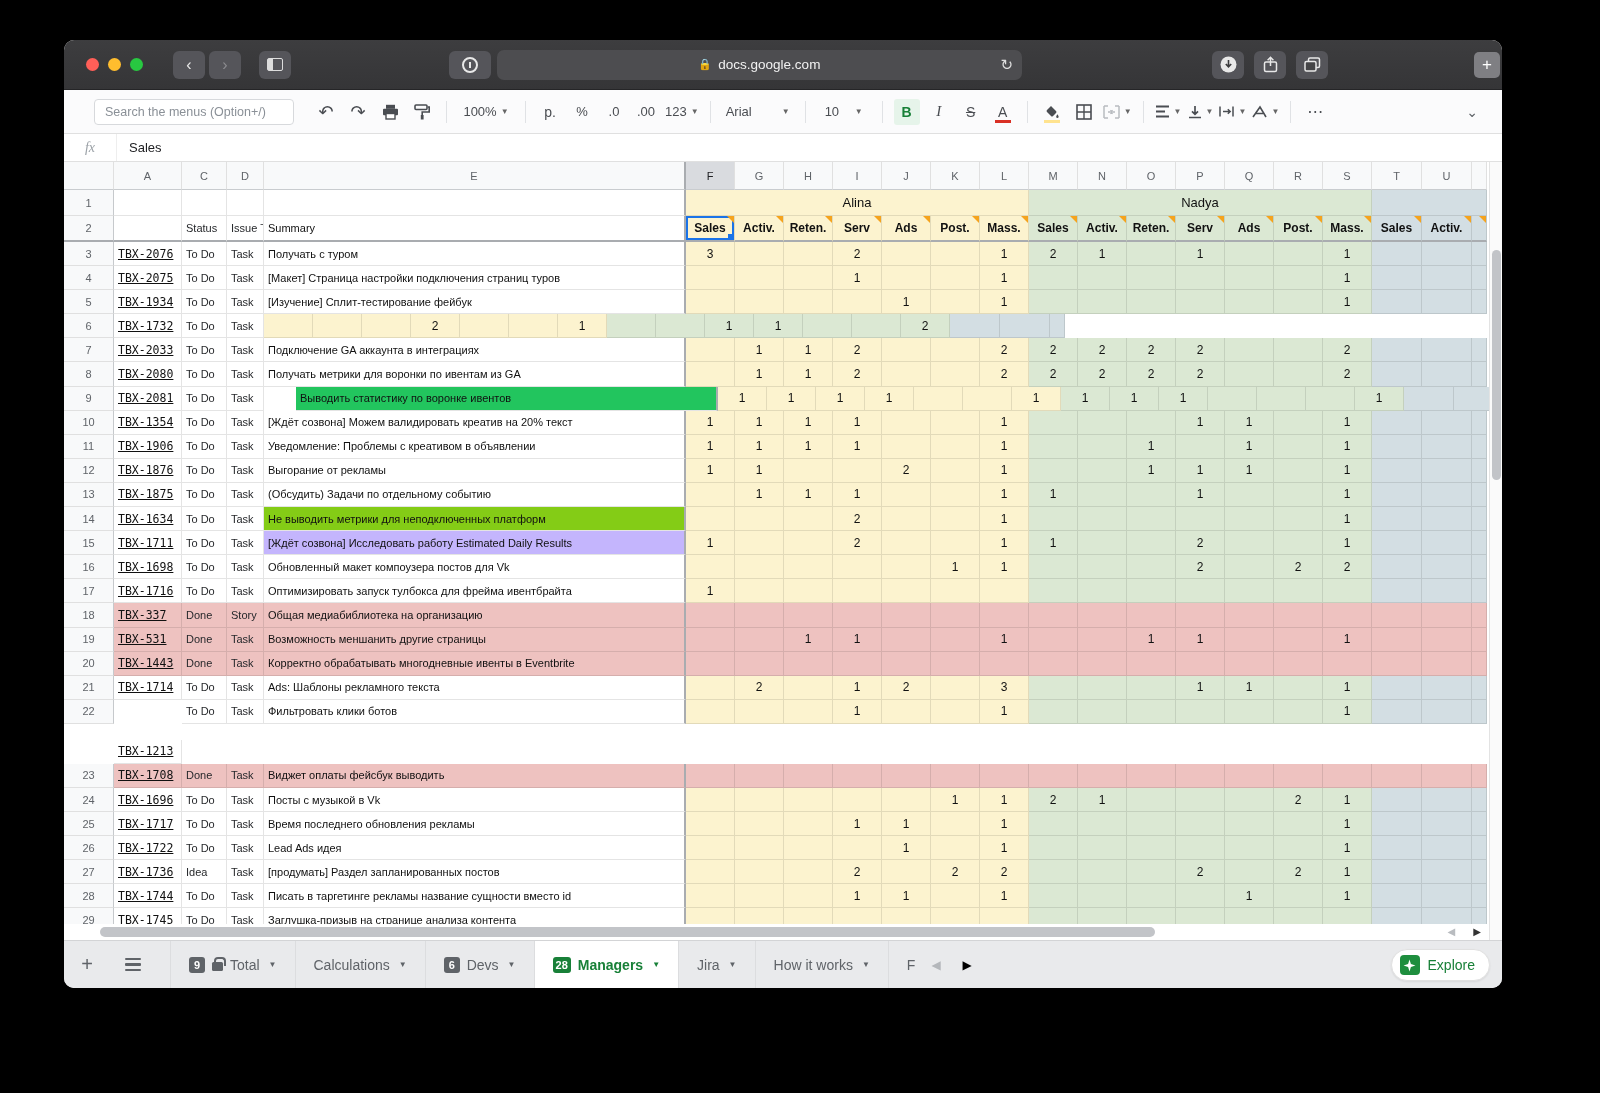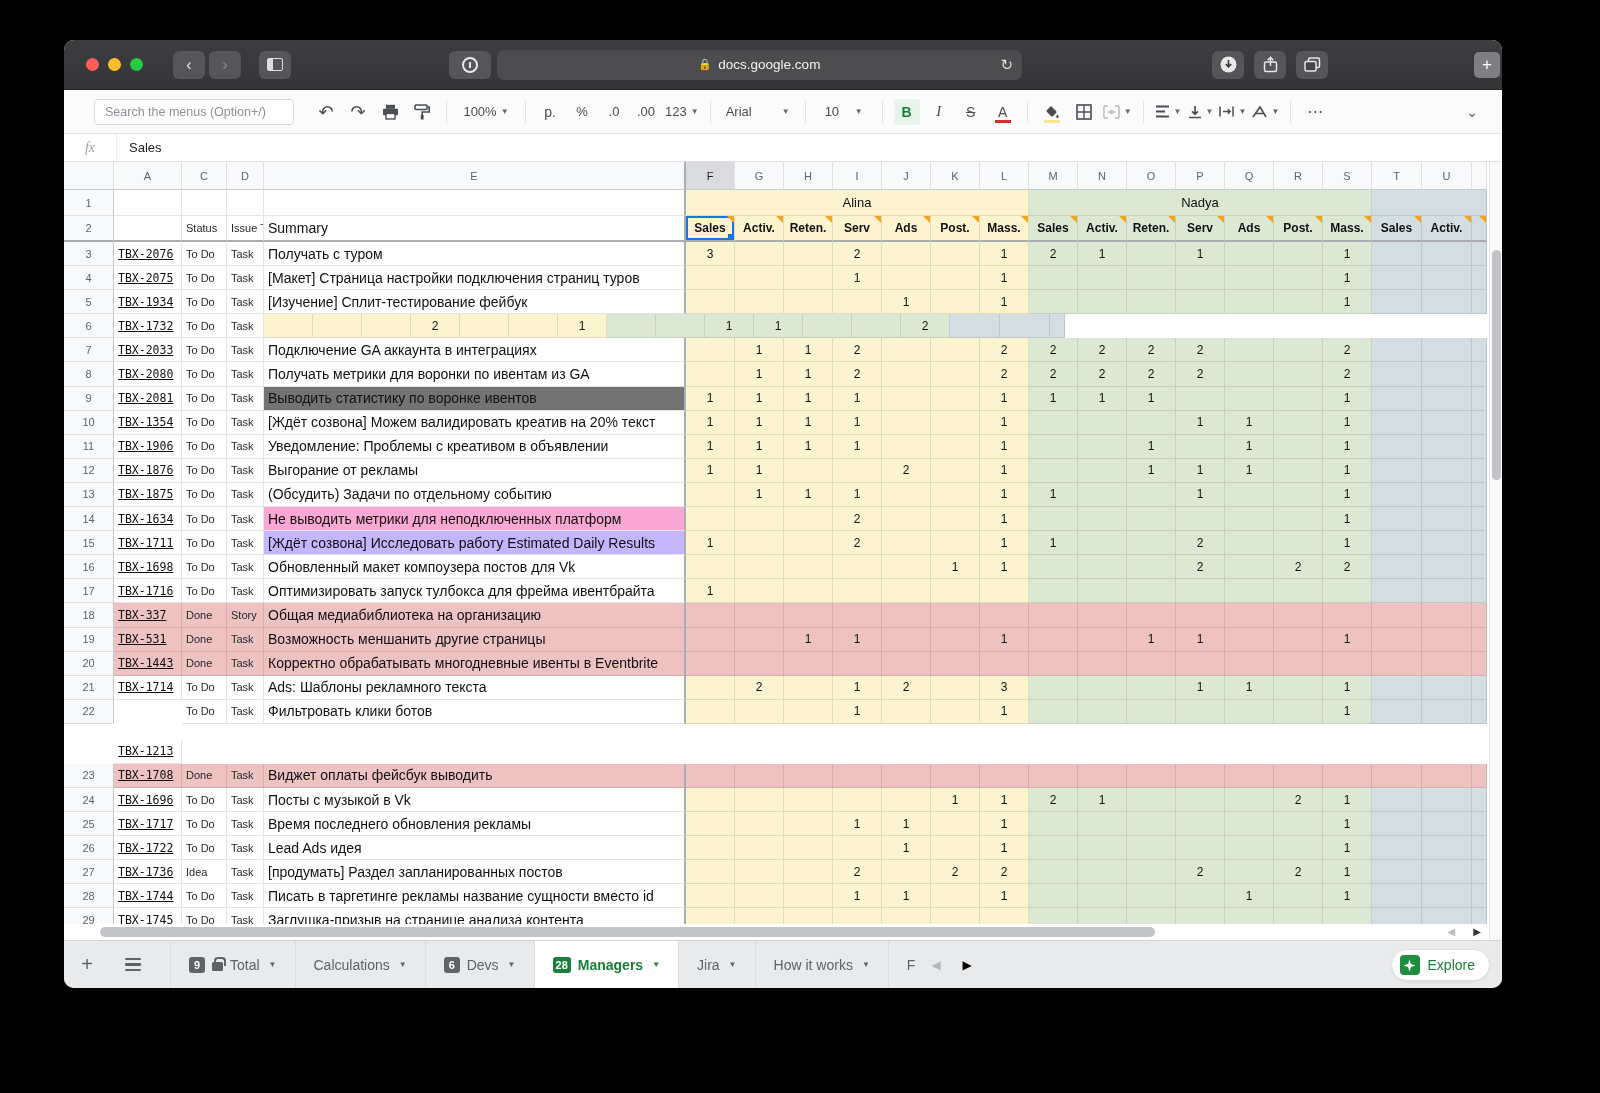--- a/index.html
+++ b/index.html
@@ -63,21 +63,21 @@
   .row{display:flex;}
   .cell{border-right:1px solid #e4e4e4;border-bottom:1px solid #e4e4e4;background:#fff;
     font-size:12px;color:#111;display:flex;align-items:center;justify-content:center;
     flex:none;overflow:hidden;position:relative;white-space:nowrap;}
   .cell.fill{border-right-color:rgba(0,0,0,.10);border-bottom-color:rgba(0,0,0,.10);}
   .cell.gut{background:#f8f9fa;color:#5f6368;font-size:11px;border-right:1px solid #c6c9cc;
     border-bottom:1px solid #e0e0e0;}
   .cell.txt{justify-content:flex-start;padding:0 4px;}
   .cell.idc{font-family:"DejaVu Sans Mono",monospace;text-decoration:underline;font-size:11.5px;}
   .cell.meta{font-size:11px;color:#26282b;}
-  .cell.summ{font-size:14px;}
+  .cell.summ{font-size:11px;}
   .cell.freeze-r{border-right:2px solid #a9acb0;}
   .row.freeze-b .cell{border-bottom:2px solid #a9acb0;}
   .cell.mhead{font-weight:bold;font-size:12px;}
   .cell.note::after{content:'';position:absolute;top:0;right:0;
     border-left:7px solid transparent;border-top:7px solid #f5a31d;}
   .cell.selcell{box-shadow:inset 0 0 0 2px #1a73e8;}
   .cell.selcell::before{content:'';position:absolute;right:0;bottom:0;width:6px;height:6px;background:#1a73e8;}
   .cell.band{font-size:13px;}
 
   
@@ -475,21 +475,21 @@
           <div class="cell fill" style="width: 49px; height: 24.1px; background: rgb(219, 232, 211);">2</div>
           <div class="cell fill" style="width: 50px; height: 24.1px; background: rgb(211, 222, 227);"></div>
           <div class="cell fill" style="width: 50px; height: 24.1px; background: rgb(211, 222, 227);"></div>
           <div class="cell fill" style="width: 15px; height: 24.1px; background: rgb(211, 222, 227);"></div>
         </div>
         <div class="row">
           <div class="cell gut" style="width: 50px; height: 24.1px;">9</div>
           <div class="cell txt idc" style="width: 68px; height: 24.1px; background: rgb(255, 255, 255);">TBX-2081</div>
           <div class="cell txt meta" style="width: 45px; height: 24.1px; background: rgb(255, 255, 255);">To Do</div>
           <div class="cell txt meta" style="width: 37px; height: 24.1px; background: rgb(255, 255, 255);">Task</div>
-          <div class="cell txt summ freeze-r" style="width: 422px; height: 24.1px; background: #737373;">Выводить статистику по воронке ивентов</div>
+          <div class="cell txt summ freeze-r" style="width: 422px; height: 24.1px; background: #22c55e; margin-left: 32px;">Выводить статистику по воронке ивентов</div>
           <div class="cell fill" style="width: 49px; height: 24.1px; background: rgb(252, 243, 207);">1</div>
           <div class="cell fill" style="width: 49px; height: 24.1px; background: rgb(252, 243, 207);">1</div>
           <div class="cell fill" style="width: 49px; height: 24.1px; background: rgb(252, 243, 207);">1</div>
           <div class="cell fill" style="width: 49px; height: 24.1px; background: rgb(252, 243, 207);">1</div>
           <div class="cell fill" style="width: 49px; height: 24.1px; background: rgb(252, 243, 207);"></div>
           <div class="cell fill" style="width: 49px; height: 24.1px; background: rgb(252, 243, 207);"></div>
           <div class="cell fill" style="width: 49px; height: 24.1px; background: rgb(252, 243, 207);">1</div>
           <div class="cell fill" style="width: 49px; height: 24.1px; background: rgb(219, 232, 211);">1</div>
           <div class="cell fill" style="width: 49px; height: 24.1px; background: rgb(219, 232, 211);">1</div>
           <div class="cell fill" style="width: 49px; height: 24.1px; background: rgb(219, 232, 211);">1</div>
@@ -595,21 +595,21 @@
           <div class="cell fill" style="width: 49px; height: 24.1px; background: rgb(219, 232, 211);">1</div>
           <div class="cell fill" style="width: 50px; height: 24.1px; background: rgb(211, 222, 227);"></div>
           <div class="cell fill" style="width: 50px; height: 24.1px; background: rgb(211, 222, 227);"></div>
           <div class="cell fill" style="width: 15px; height: 24.1px; background: rgb(211, 222, 227);"></div>
         </div>
         <div class="row">
           <div class="cell gut" style="width: 50px; height: 24.1px;">14</div>
           <div class="cell txt idc" style="width: 68px; height: 24.1px; background: rgb(255, 255, 255);">TBX-1634</div>
           <div class="cell txt meta" style="width: 45px; height: 24.1px; background: rgb(255, 255, 255);">To Do</div>
           <div class="cell txt meta" style="width: 37px; height: 24.1px; background: rgb(255, 255, 255);">Task</div>
-          <div class="cell txt summ freeze-r" style="width: 422px; height: 24.1px; background: #f9a8d4;">Не выводить метрики для неподключенных платформ</div>
+          <div class="cell txt summ freeze-r" style="width: 422px; height: 24.1px; background: #84cc16;">Не выводить метрики для неподключенных платформ</div>
           <div class="cell fill" style="width: 49px; height: 24.1px; background: rgb(252, 243, 207);"></div>
           <div class="cell fill" style="width: 49px; height: 24.1px; background: rgb(252, 243, 207);"></div>
           <div class="cell fill" style="width: 49px; height: 24.1px; background: rgb(252, 243, 207);"></div>
           <div class="cell fill" style="width: 49px; height: 24.1px; background: rgb(252, 243, 207);">2</div>
           <div class="cell fill" style="width: 49px; height: 24.1px; background: rgb(252, 243, 207);"></div>
           <div class="cell fill" style="width: 49px; height: 24.1px; background: rgb(252, 243, 207);"></div>
           <div class="cell fill" style="width: 49px; height: 24.1px; background: rgb(252, 243, 207);">1</div>
           <div class="cell fill" style="width: 49px; height: 24.1px; background: rgb(219, 232, 211);"></div>
           <div class="cell fill" style="width: 49px; height: 24.1px; background: rgb(219, 232, 211);"></div>
           <div class="cell fill" style="width: 49px; height: 24.1px; background: rgb(219, 232, 211);"></div>

